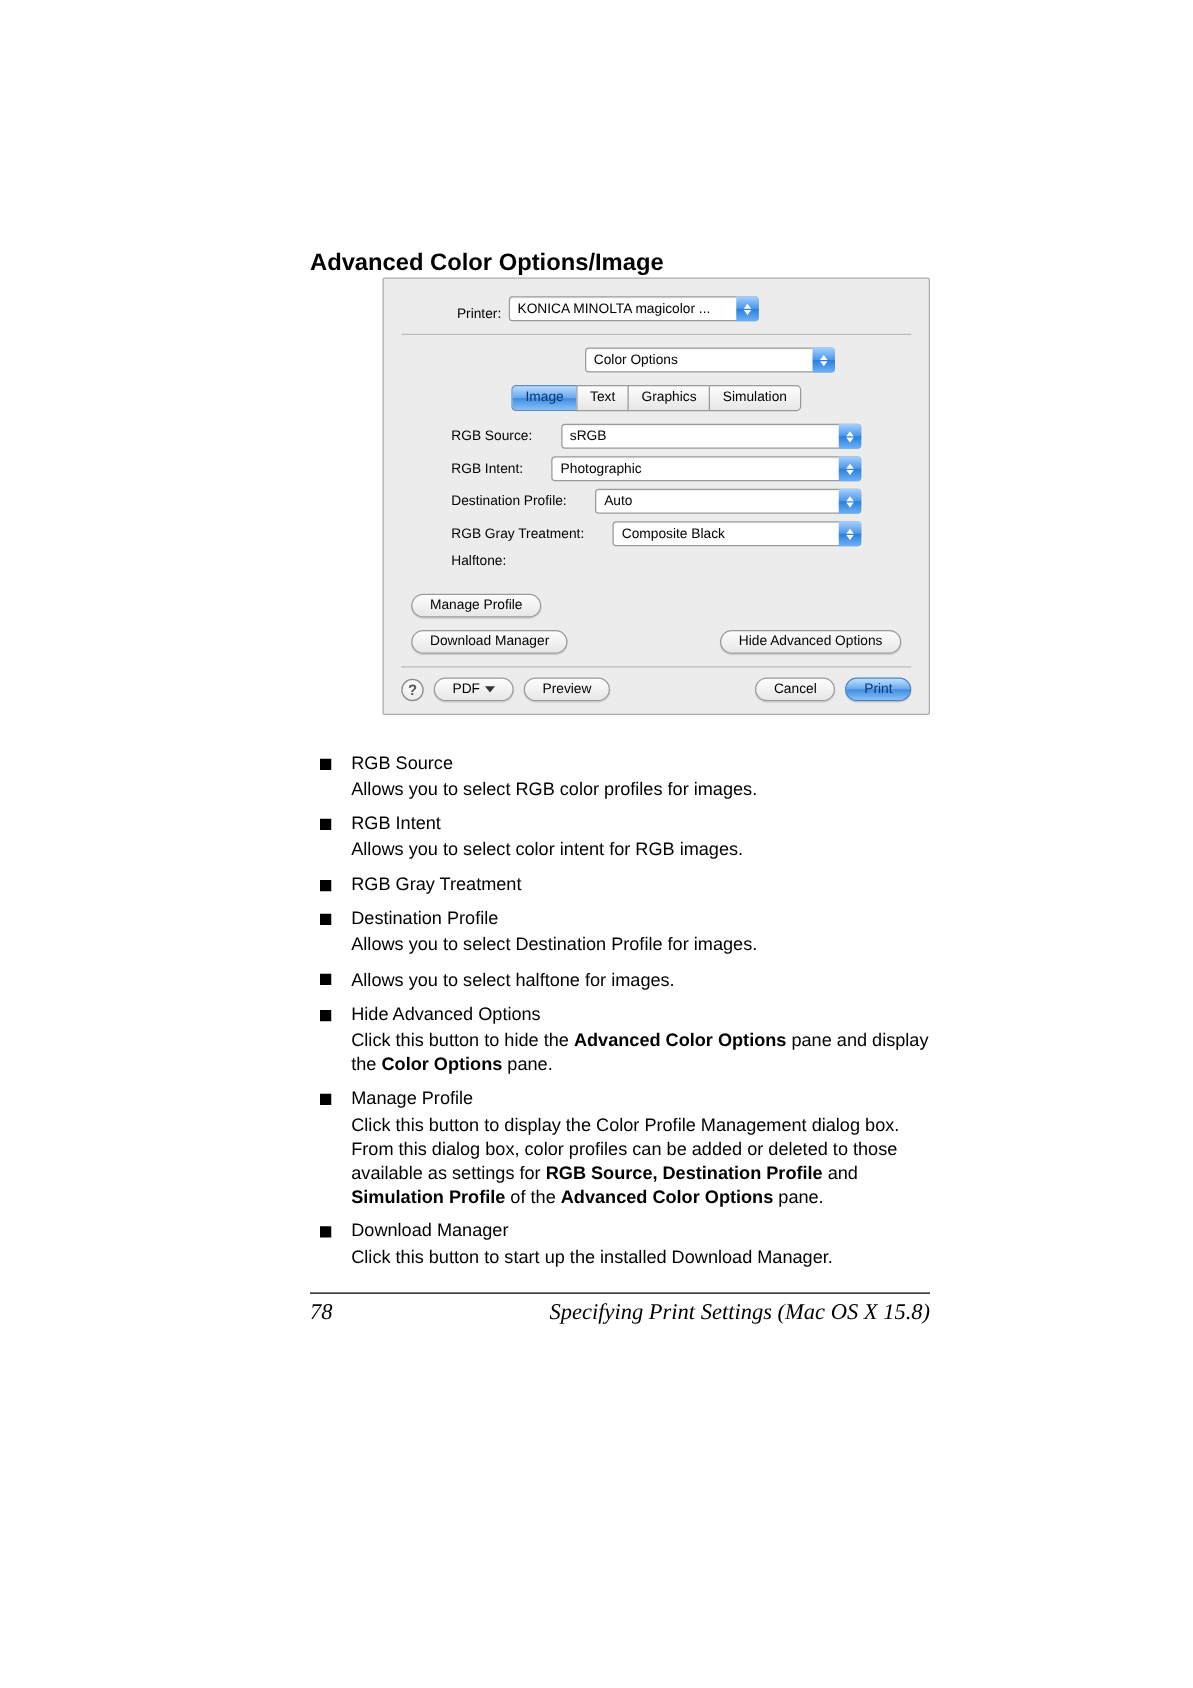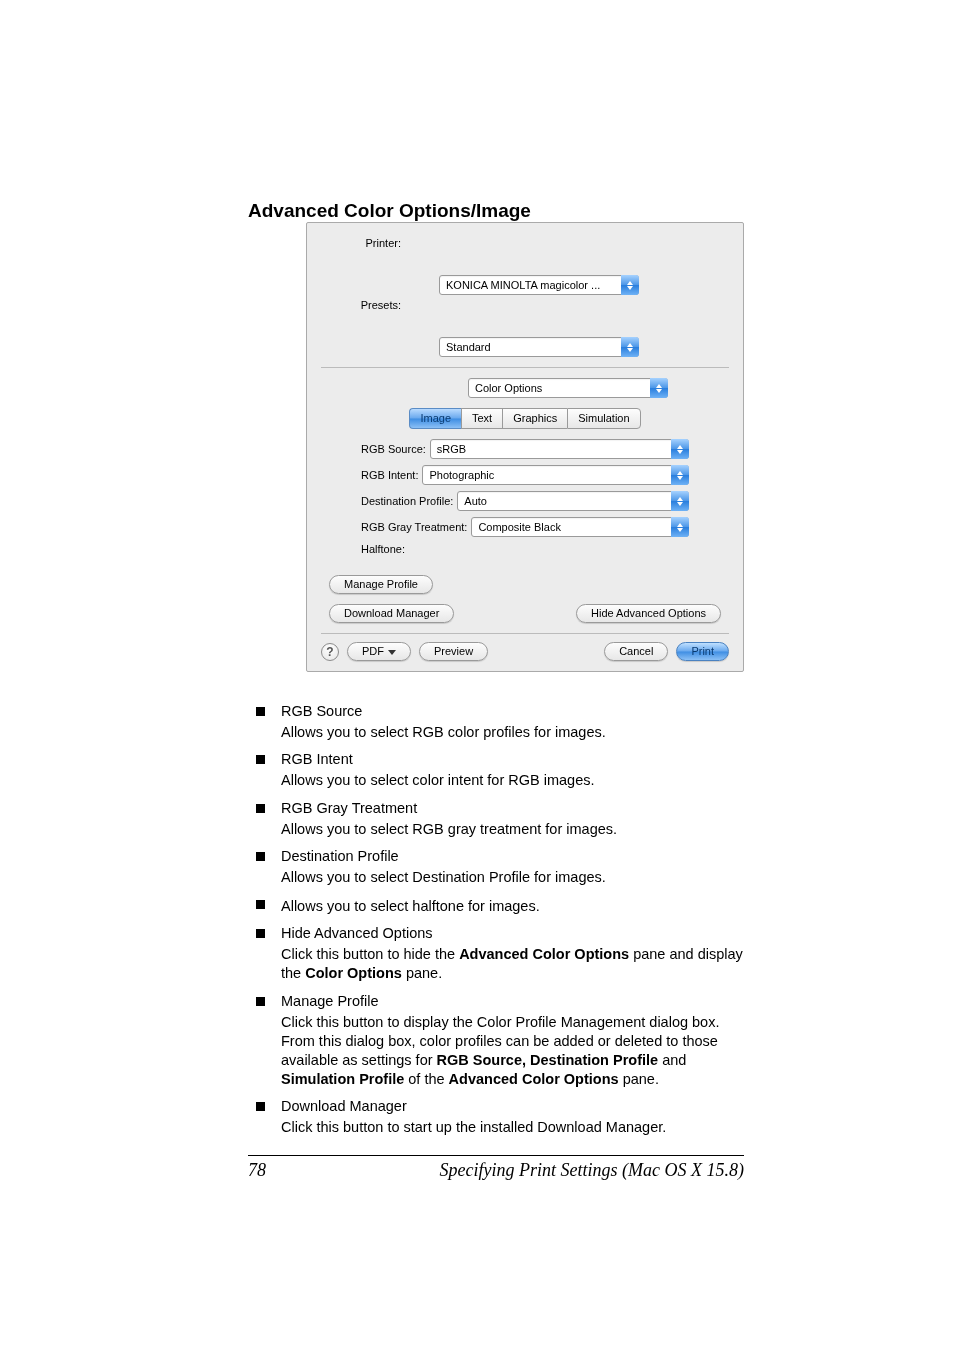--- a/index.html
+++ b/index.html
@@ -23,21 +23,21 @@
   .dialog {
     width: 438px;
     border: 1px solid #aaa;
     background: #ececec;
     font-family: "Lucida Grande", Arial, sans-serif;
     font-size: 11px;
     color: #000;
     border-radius: 2px;
     padding: 10px 14px 10px 14px;
   }
-  .dlg-row { display: flex; align-items: flex-start; margin: 4px 0; gap: 32px; }
+  .dlg-row { display: flex; align-items: flex-end; margin: 4px 0; }
   .dlg-label { width: 86px; text-align: right; padding-right: 6px; }
   .aqua-select {
     position: relative;
     display: flex;
     align-items: center;
     height: 20px;
     background: #fff;
     border: 1px solid #9a9a9a;
     border-radius: 3px;
     padding: 0 6px;
@@ -52,21 +52,21 @@
     background: linear-gradient(#a6d2ff,#4e98e8 48%,#2a7fde 52%,#6fb2f6);
     display: flex; flex-direction: column; align-items: center; justify-content: center;
     gap: 1px;
   }
   .aqua-end .tri-up {
     width: 0; height: 0; border-left: 3px solid transparent; border-right: 3px solid transparent; border-bottom: 4px solid #fff;
   }
   .aqua-end .tri-down {
     width: 0; height: 0; border-left: 3px solid transparent; border-right: 3px solid transparent; border-top: 4px solid #fff;
   }
-  .sel-200 { width: 200px; margin-top: 38px; }
+  .sel-200 { width: 200px; }
   .sel-180 { width: 200px; }
   .inner-panel {
     border-top: 1px solid #bbb;
     margin-top: 10px;
     padding-top: 10px;
   }
   .inner-sel-row { display:flex; justify-content:center; margin-bottom: 10px; }
   .tabs {
     display: flex; justify-content: center; margin: 6px 0 10px 0;
   }
@@ -79,21 +79,21 @@
     cursor: default;
   }
   .tab:first-child { border-radius: 4px 0 0 4px; }
   .tab:last-child { border-right: 1px solid #9a9a9a; border-radius: 0 4px 4px 0; }
   .tab.active {
     background: linear-gradient(#b9dbff,#6aa9ee 48%,#3f8ee3 52%,#8bc0f6);
     color: #083a71;
     border-color: #5a8cc5;
   }
   .field-stack { padding: 0 40px 12px 40px; }
-  .field-row { display: flex; align-items: center; margin: 6px 0; }
+  .field-row { display: flex; align-items: center; margin: 6px 0; gap: 19px; }
   .field-label { flex: 0 0 auto; font-size: 11px; padding-right: 4px; white-space: nowrap; }
   .field-select { flex: 1; }
   .pill-row { display:flex; align-items:center; gap: 12px; padding: 2px 8px 10px 8px; }
   .pill {
     font-size: 11px;
     padding: 2px 14px 3px 14px;
     background: linear-gradient(#fdfdfd,#e7e7e7);
     border: 1px solid #9a9a9a;
     border-radius: 11px;
     box-shadow: 0 1px 1px rgba(0,0,0,0.15);
@@ -163,30 +163,20 @@
       <div class="dlg-row">
         <div class="dlg-label">Printer:</div>
         <div class="aqua-select sel-200">
           <span class="sel-text">KONICA MINOLTA magicolor ...</span>
           <span class="aqua-end">
               <span class="tri-up"></span>
               <span class="tri-down"></span>
             </span>
         </div>
       </div>
-      <div class="dlg-row">
-        <div class="dlg-label">Presets:</div>
-        <div class="aqua-select sel-200">
-          <span class="sel-text">Standard</span>
-          <span class="aqua-end">
-              <span class="tri-up"></span>
-              <span class="tri-down"></span>
-            </span>
-        </div>
-      </div>
 
       <div class="inner-panel">
         <div class="inner-sel-row">
           <div style="width:86px"></div>
           <div class="aqua-select sel-180">
             <span class="sel-text">Color Options</span>
             <span class="aqua-end">
                 <span class="tri-up"></span>
                 <span class="tri-down"></span>
               </span>
@@ -282,21 +272,20 @@
       <div class="btxt">
         <div class="title">RGB Intent</div>
         <p>Allows you to select color intent for RGB images.</p>
       </div>
     </div>
 
     <div class="bullet-item">
       <div class="sq"></div>
       <div class="btxt">
         <div class="title">RGB Gray Treatment</div>
-        <p>Allows you to select RGB gray treatment for images.</p>
       </div>
     </div>
 
     <div class="bullet-item">
       <div class="sq"></div>
       <div class="btxt">
         <div class="title">Destination Profile</div>
         <p>Allows you to select Destination Profile for images.</p>
       </div>
     </div>

